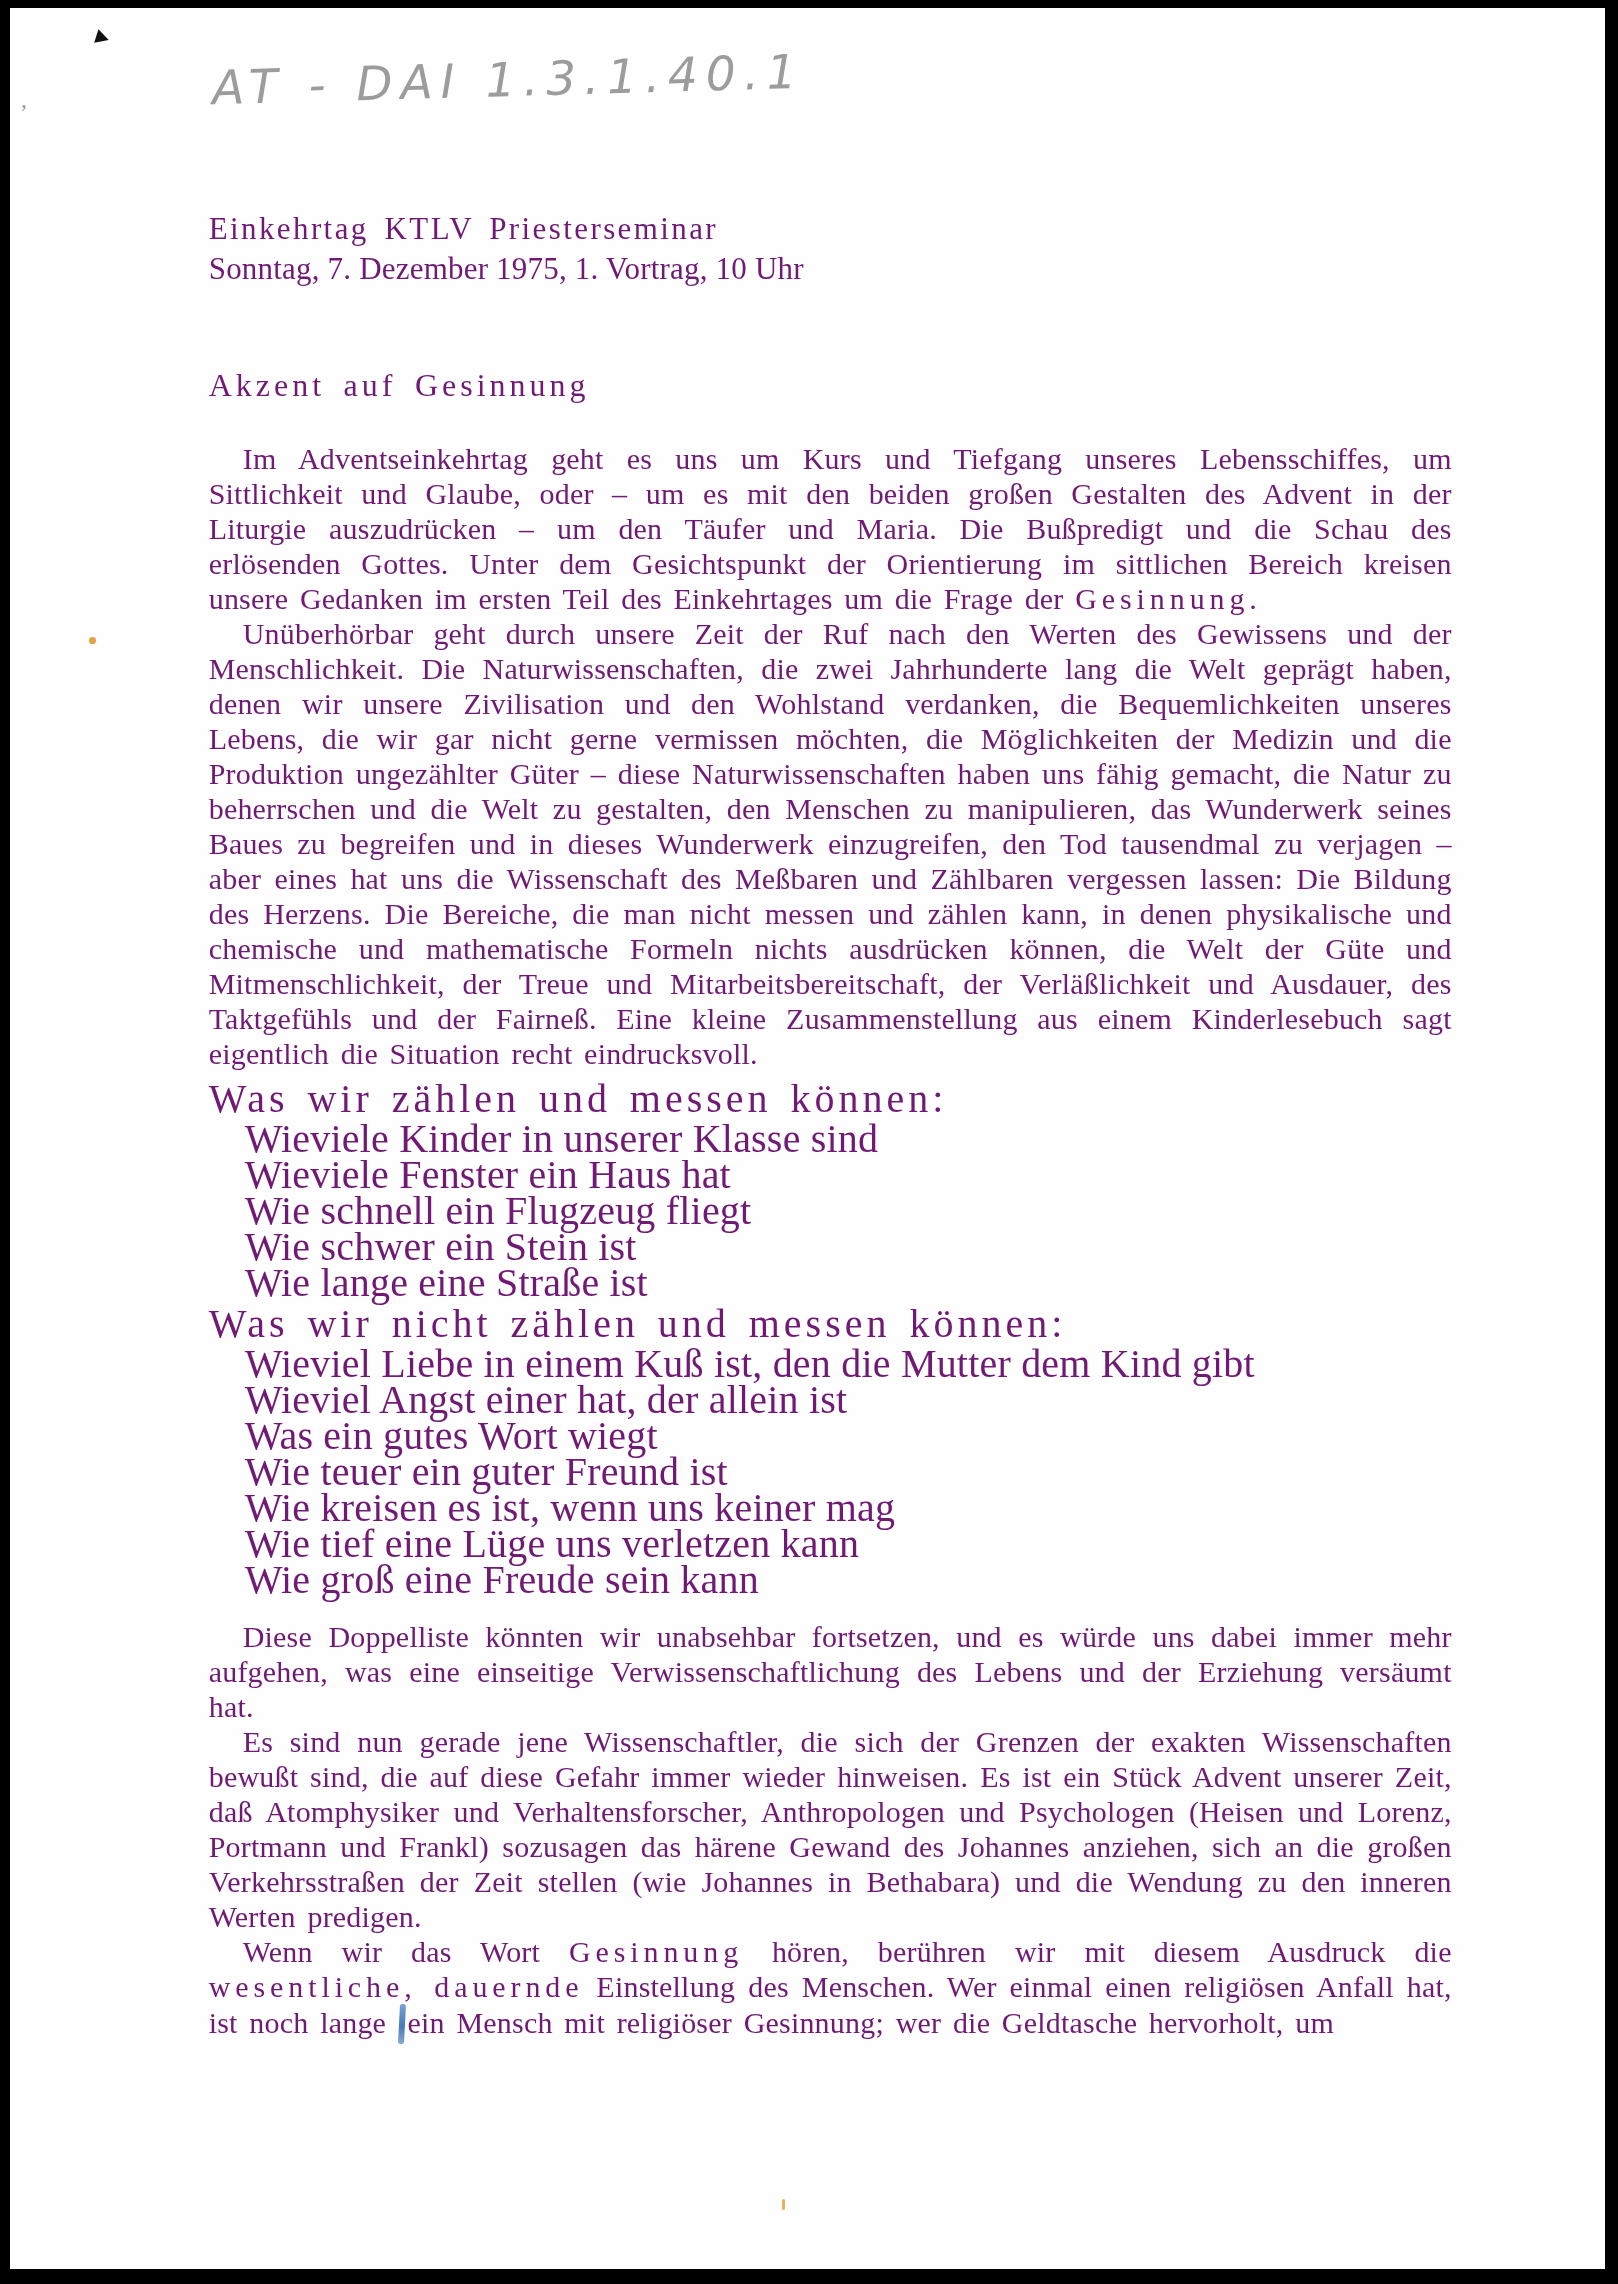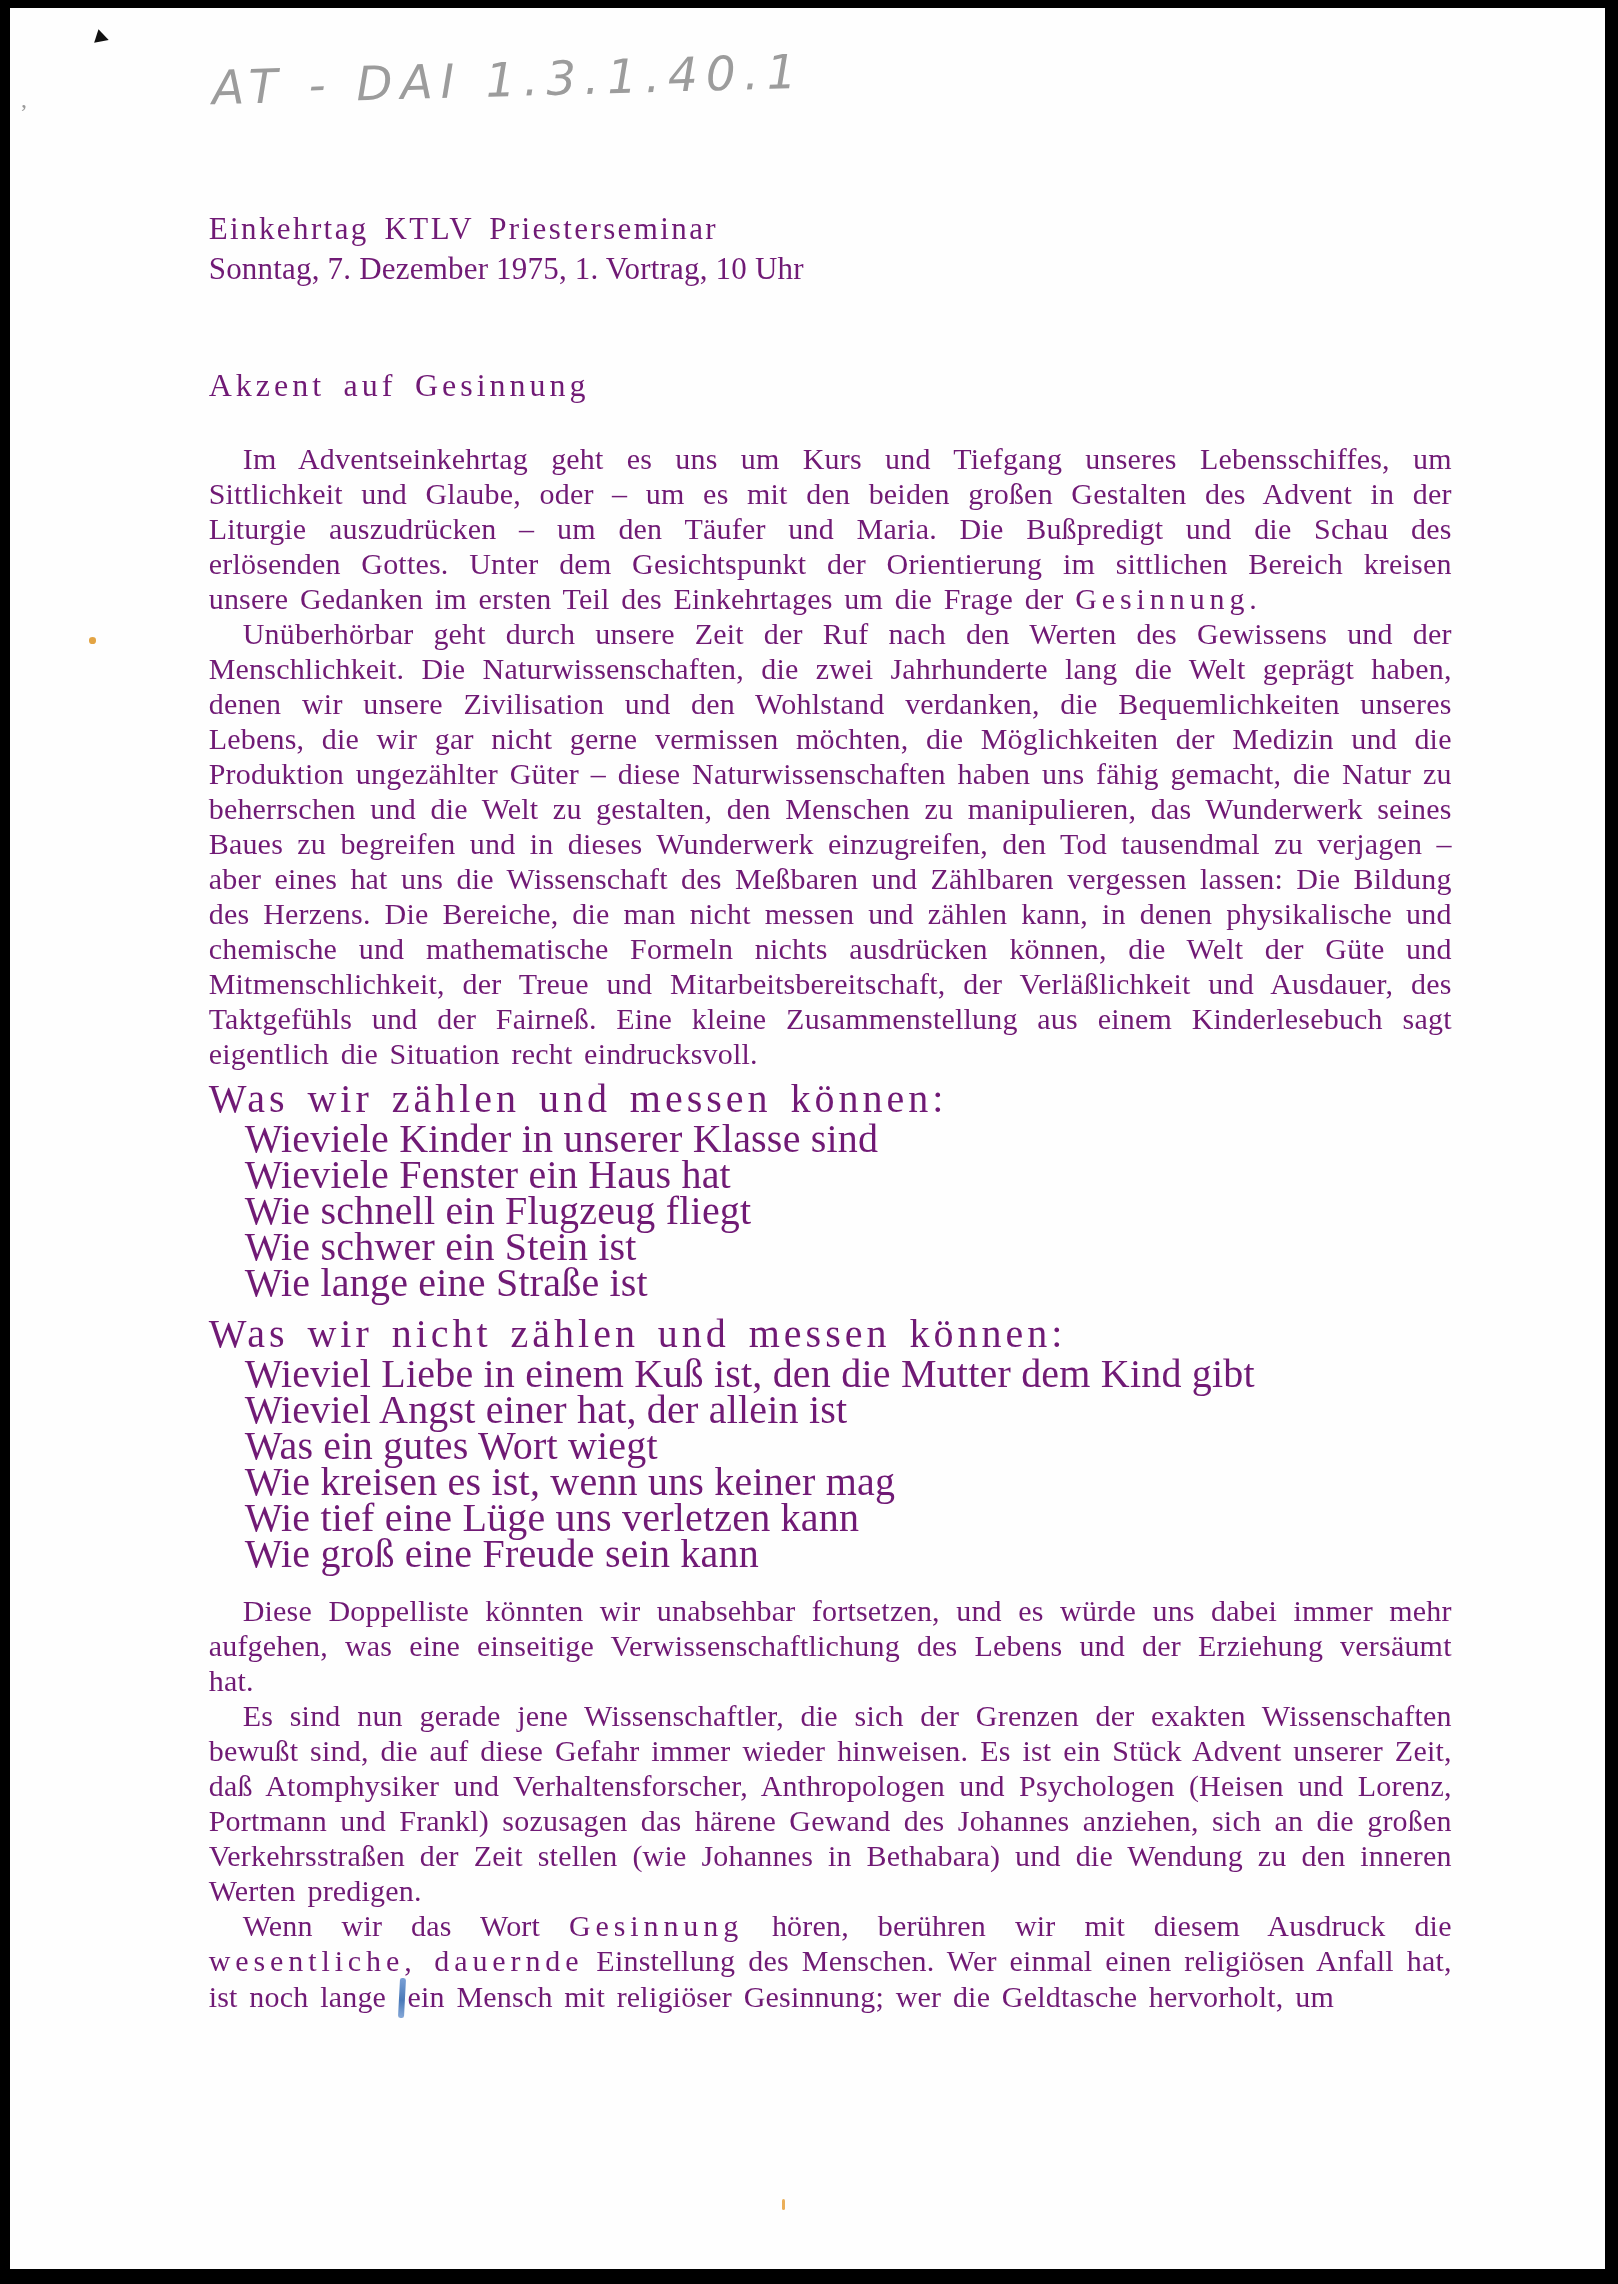--- a/index.html
+++ b/index.html
@@ -57,21 +57,21 @@
   }
   p.first { margin-top: 36px; }
   p.gap-above { margin-top: 21px; }
   .sp  { letter-spacing: 4.9px; }   
   .list-heading {
     margin-top: 8px;
     font-size: 40px; line-height: 39px;
     letter-spacing: 4px; word-spacing: 4.9px;
     white-space: nowrap;
   }
-  .list-heading.second { margin-top: 13px; font-family: Liberation Serif, serif; }
+  .list-heading.second { margin-top: 3px; font-family: Liberation Serif, serif; }
   .plain-list { margin-top: 3.2px; }
   .plain-list .item {
     padding-left: 36px;
     font-size: 40px; line-height: 36px;
     letter-spacing: 0.2px;
     white-space: nowrap;
   }
   
   .speck-arrow {
     position: absolute; left: 86px; top: 22.7px;
@@ -138,20 +138,21 @@
       <div class="item">Wie schnell ein Flugzeug fliegt</div>
       <div class="item">Wie schwer ein Stein ist</div>
       <div class="item">Wie lange eine Straße ist</div>
     </div>
 
     <div class="list-heading second">Was wir nicht zählen und messen können:</div>
     <div class="plain-list">
       <div class="item">Wieviel Liebe in einem Kuß ist, den die Mutter dem Kind gibt</div>
       <div class="item">Wieviel Angst einer hat, der allein ist</div>
       <div class="item">Was ein gutes Wort wiegt</div>
+      <div class="item">Wie teuer ein guter Freund ist</div>
       <div class="item">Wie kreisen es ist, wenn uns keiner mag</div>
       <div class="item">Wie tief eine Lüge uns verletzen kann</div>
       <div class="item">Wie groß eine Freude sein kann</div>
     </div>
 
     <p class="body-par gap-above">Diese Doppelliste könnten wir unabsehbar fortsetzen, und es würde uns dabei immer mehr aufgehen, was eine einseitige Verwissenschaftlichung des Lebens und der Erziehung versäumt hat.</p>
 
     <p class="body-par">Es sind nun gerade jene Wissenschaftler, die sich der Grenzen der exakten Wissenschaften bewußt sind, die auf diese Gefahr immer wieder hinweisen. Es ist ein Stück Advent unserer Zeit, daß Atomphysiker und Verhaltensforscher, Anthropologen und Psychologen (Heisen und Lorenz, Portmann und Frankl) sozusagen das härene Gewand des Johannes anziehen, sich an die großen Verkehrsstraßen der Zeit stellen (wie Johannes in Bethabara) und die Wendung zu den inneren Werten predigen.</p>
 
     <p class="body-par"><span>Wenn wir das Wort </span><span class="sp">Gesinnung</span><span> hören, berühren wir mit diesem Ausdruck die </span><span class="sp">wesentliche, dauernde</span><span> Einstellung des Menschen. Wer einmal einen religiösen Anfall hat, ist noch lange </span><span class="blue-pen-mark"></span><span>ein Mensch mit religiöser Gesinnung; wer die Geldtasche hervorholt, um</span></p>

